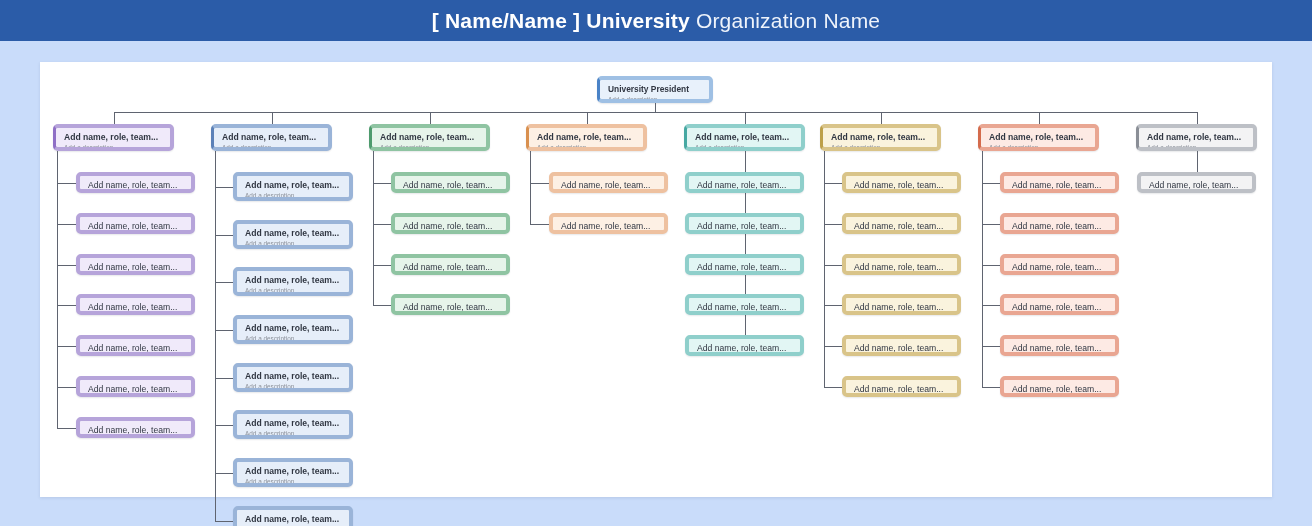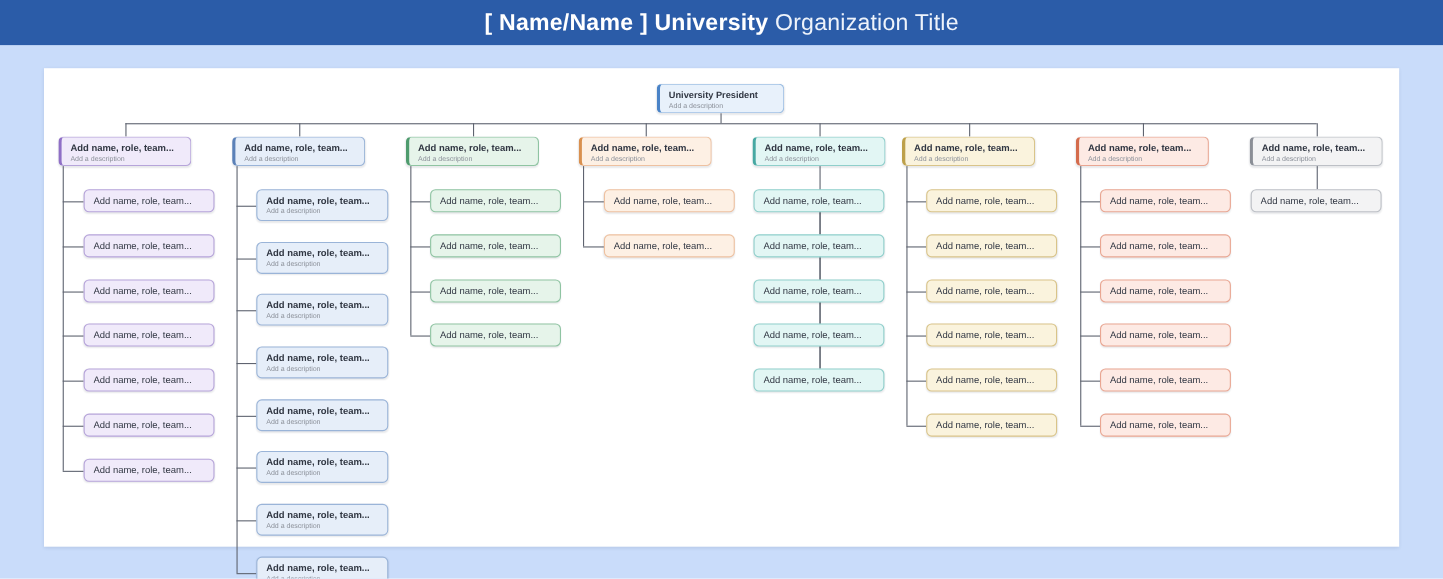--- a/index.html
+++ b/index.html
@@ -36,21 +36,21 @@
   }
 
   
   .line { position: absolute; background: #5f6470; }
 
   
   .node {
     position: absolute;
     box-sizing: border-box;
     border-radius: 5px;
-    border: 1px solid #0f172a;
+    border: 4px solid #0f172a;
     background: #fafafa;
     padding: 4px 7px 4px 8px;
     overflow: hidden;
     box-shadow: 0 1px 1.5px rgba(30,40,60,.10);
   }
   .node .t {
     font-size: 8.6px; line-height: 11px;
     color: #303642; white-space: nowrap;
     overflow: hidden; text-overflow: ellipsis;
   }
@@ -88,21 +88,21 @@
   .c-gray.head { border-left-color:#8a8e96; }
 </style>
 </head>
 <body>
 
 <div id="app">
 
   <div class="titlebar">
     <div class="ttl">
       <span class="strong">[ Name/Name ] University</span>
-      <span class="light">Organization Title</span>
+      <span class="light">Organization Name</span>
     </div>
   </div>
 
   <div class="canvas"></div>
 
   <div id="chart-layer">
       <div class="node c-blue root" style="left: 597px; top: 76px; width: 116px; height: 27px;">
         <div class="t">University President</div>
         <div class="d">Add a description</div>
       </div>

